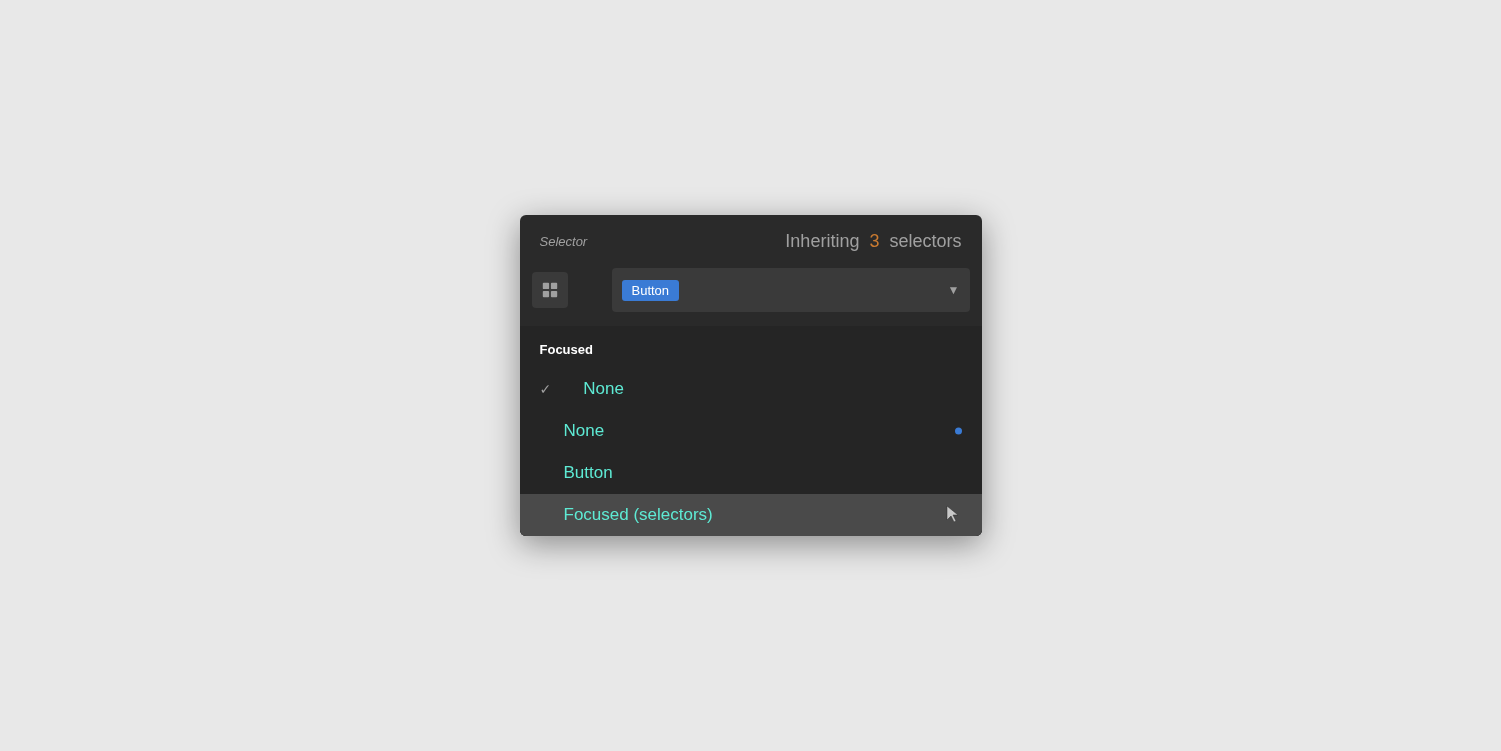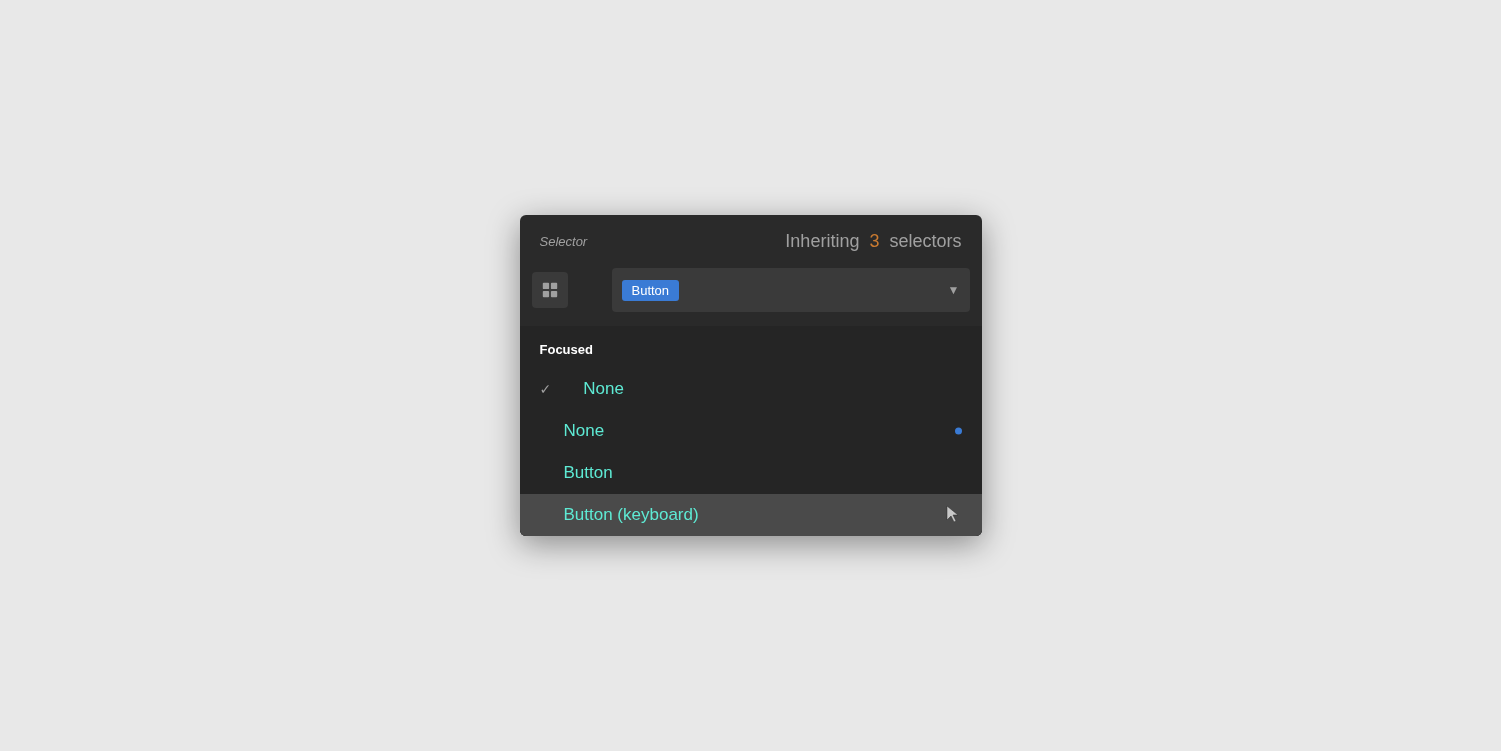--- a/index.html
+++ b/index.html
@@ -200,20 +200,20 @@
       <span class="state-label">None</span>
       <div class="blue-dot"></div>
     </div>
 
 
     <div class="state-item">
       <span class="state-label">Button</span>
     </div>
 
     <div class="state-item highlighted">
-      <span class="state-label">Button (keyboard)</span>
+      <span class="state-label">Focused (selectors)</span>
       <svg width="18" height="22" viewBox="0 0 18 22" style="position:absolute;right:20px;top:50%;transform:translateY(-50%);" xmlns="http://www.w3.org/2000/svg">
         <path d="M3 2 L3 16 L7 12 L10 18 L12 17 L9 11 L14 11 Z" fill="#c8c8c8" stroke="#2a2a2a" stroke-width="0.5"></path>
       </svg>
     </div>
 
   </div>
 </div>
 
 </body></html>

